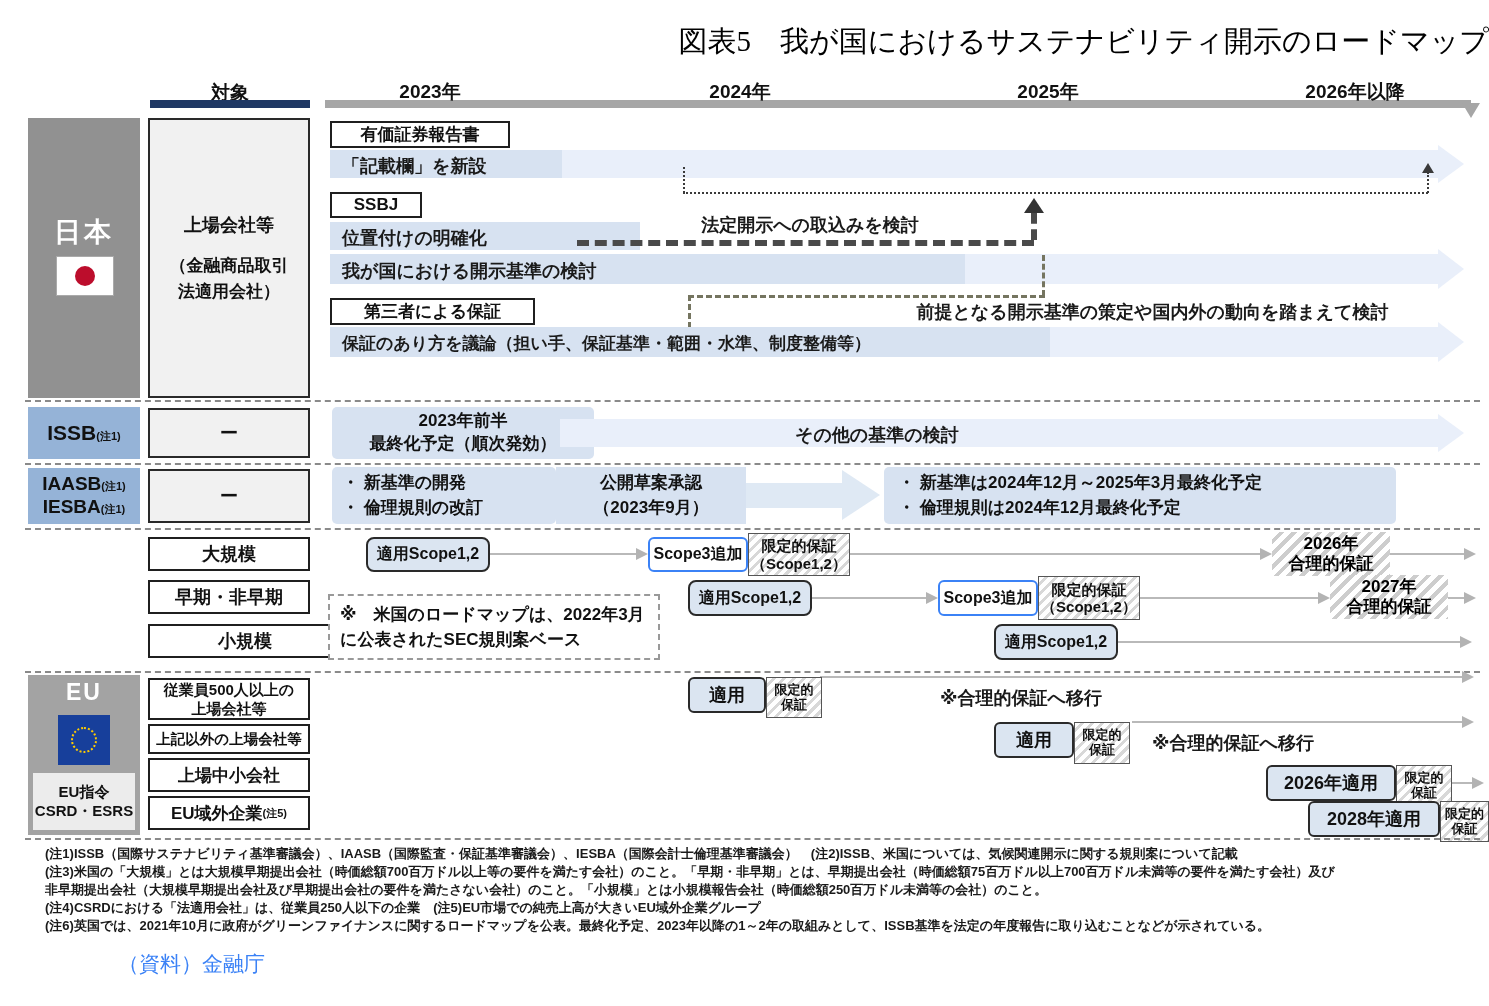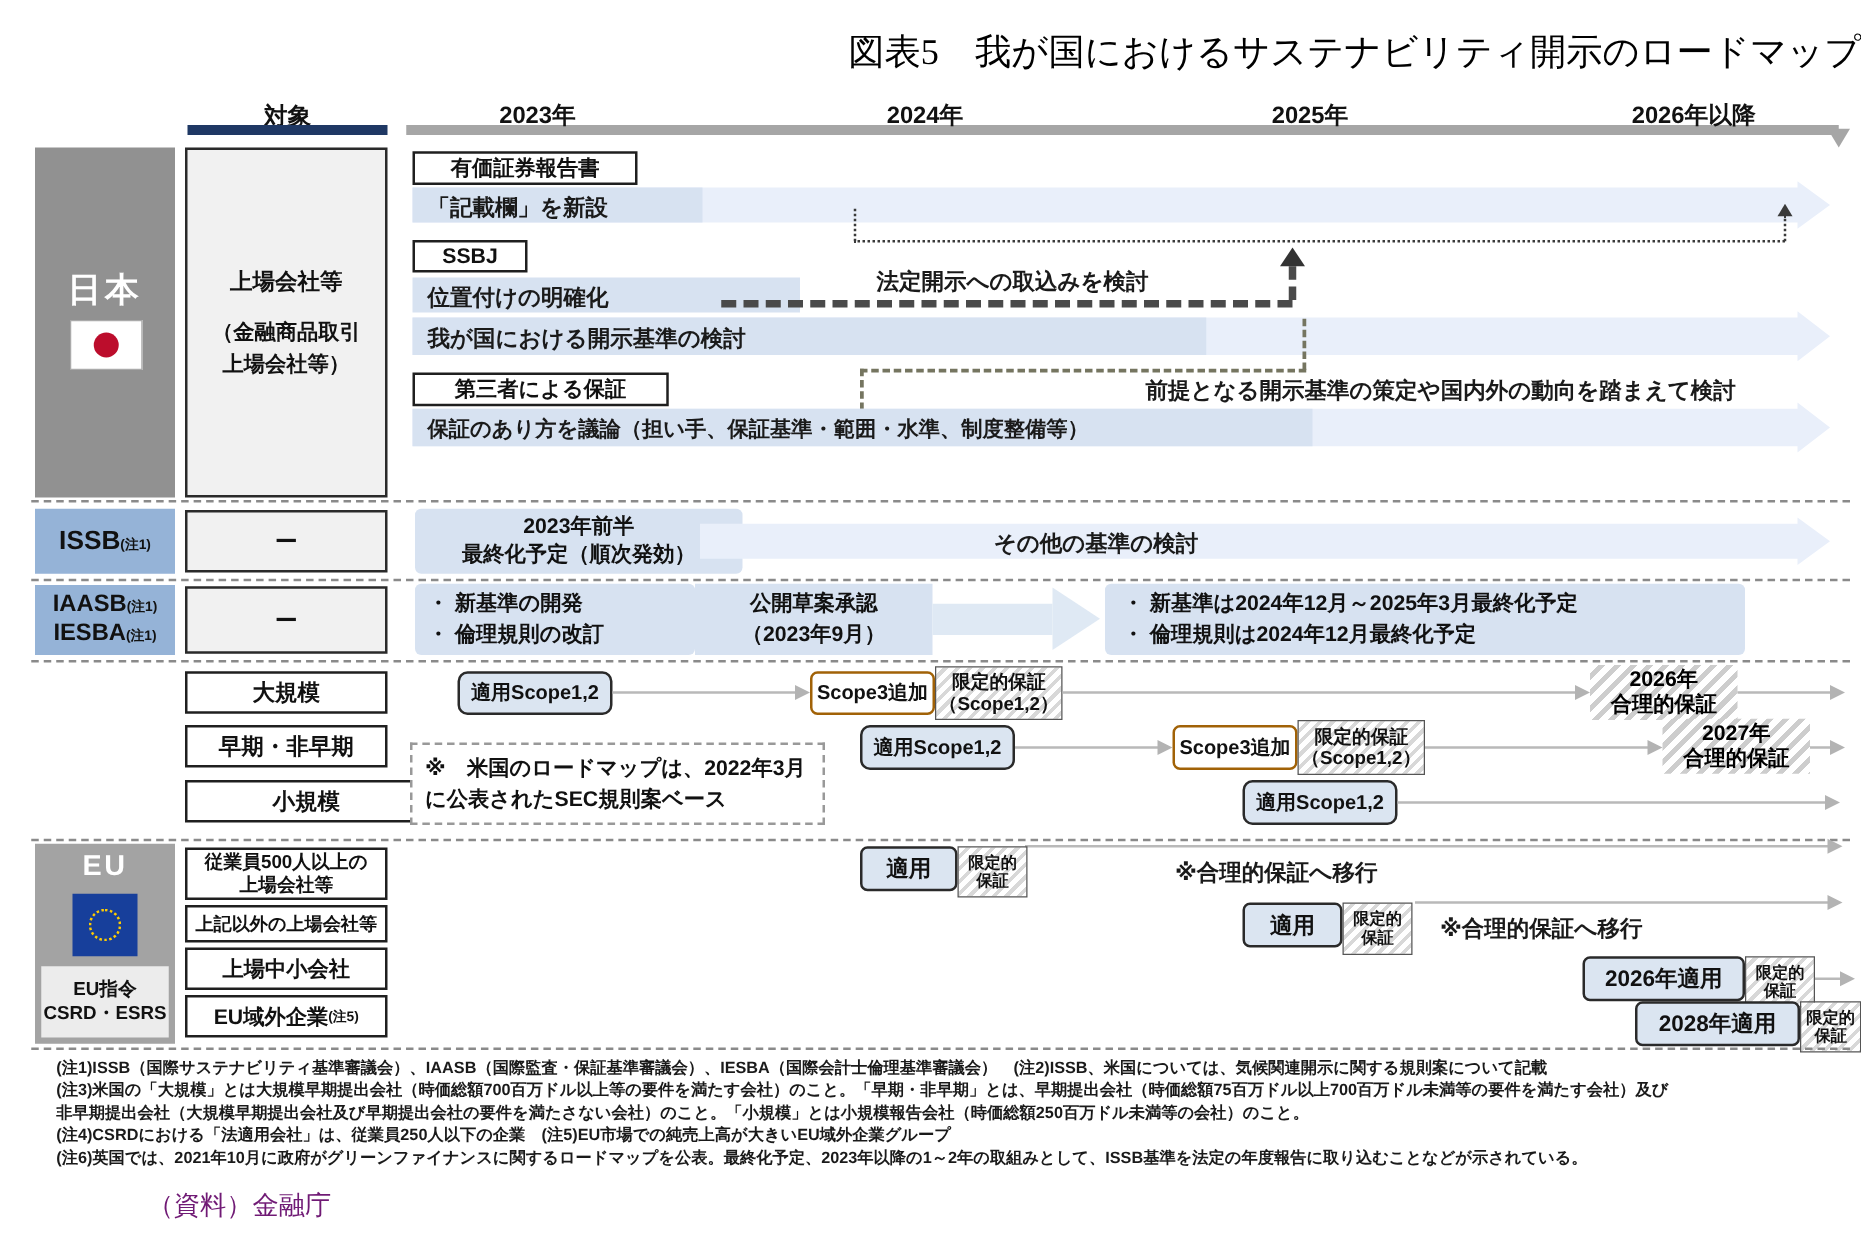--- a/index.html
+++ b/index.html
@@ -5,21 +5,21 @@
   html,body{margin:0;padding:0;background:#fff;}
   #c{position:relative;width:1489px;height:1006px;background:#fff;overflow:hidden;
      font-family:"Liberation Sans","DejaVu Sans",sans-serif;color:#111;}
   .abs{position:absolute;}
   .bar{position:absolute;background:#e9effa;}
   .bar-dark{position:absolute;background:#d7e2f1;}
   .bar-text{position:absolute;font-weight:bold;color:#1a1a1a;white-space:nowrap;}
   .arr{position:absolute;width:0;height:0;}
   .box{position:absolute;background:#fff;border:2px solid #1f1f1f;display:flex;align-items:center;justify-content:center;font-weight:bold;color:#111;text-align:center;box-sizing:border-box;}
   .rbox{position:absolute;background:#dbe5f1;border:2px solid #2a2a2a;border-radius:8px;display:flex;align-items:center;justify-content:center;font-weight:bold;color:#111;box-sizing:border-box;white-space:nowrap;}
-  .wbox{position:absolute;background:#fff;border:2px solid #a16207;border-radius:8px;display:flex;align-items:center;justify-content:center;font-weight:bold;color:#111;box-sizing:border-box;white-space:nowrap;}
+  .wbox{position:absolute;background:#fff;border:2px solid #3b82f6;border-radius:8px;display:flex;align-items:center;justify-content:center;font-weight:bold;color:#111;box-sizing:border-box;white-space:nowrap;}
   .hbox{position:absolute;background:repeating-linear-gradient(135deg,#fff 0 4px,#d8d8d8 4px 7px);border:1.5px solid #555;display:flex;flex-direction:column;align-items:center;justify-content:center;font-weight:bold;color:#111;text-align:center;line-height:1.15;box-sizing:border-box;}
   .sbox{position:absolute;background:repeating-linear-gradient(135deg,#fff 0 5px,#cdcdcd 5px 9px);display:flex;flex-direction:column;align-items:center;justify-content:center;font-weight:bold;color:#000;text-align:center;line-height:1.15;box-sizing:border-box;}
   .hatchb{position:absolute;background:repeating-linear-gradient(115deg,#fdfdff 0 5px,#c7d7eb 5px 8px);border:1px solid #b9c9e0;display:flex;align-items:center;justify-content:center;box-sizing:border-box;}
   .gline{position:absolute;border-top:2.5px solid #b9b9b9;}
   .garr{position:absolute;width:0;height:0;border-top:6px solid transparent;border-bottom:6px solid transparent;border-left:12px solid #b3b3b3;}
   .dashsep{position:absolute;border-top:2px dashed #8a8a8a;width:1455px;left:25px;}
   .seclabel{position:absolute;background:#9c9c9c;color:#fff;}
   .sublabel{position:absolute;background:#ececec;color:#111;font-weight:bold;text-align:center;display:flex;flex-direction:column;align-items:center;justify-content:center;line-height:1.25;}
   .bluelabel{position:absolute;background:#95b3d7;color:#111;font-weight:bold;display:flex;flex-direction:column;align-items:center;justify-content:center;text-align:center;line-height:1.2;}
   .targetbox{position:absolute;background:#f1f1f1;border:2px solid #2a2a2a;display:flex;flex-direction:column;align-items:center;justify-content:center;font-weight:bold;text-align:center;box-sizing:border-box;}
@@ -45,21 +45,21 @@
 
   <div class="seclabel" style="left:28px;top:118px;width:112px;height:280px;background:#919191;">
     <div class="abs" style="left:0;top:96px;width:112px;text-align:center;font-size:27px;font-weight:bold;color:#fff;letter-spacing:3px;">日本</div>
     <div class="abs" style="left:28px;top:138px;width:56px;height:38px;background:#fff;border:1px solid #aaa;">
       <div class="abs" style="left:18px;top:9px;width:20px;height:20px;background:#bc0d2c;border-radius:50%;"></div>
     </div>
   </div>
   <div class="targetbox" style="left:148px;top:118px;width:162px;height:280px;font-size:17px;line-height:1.5;">
     <div style="font-size:18px;margin-bottom:14px;">上場会社等</div>
     <div>（金融商品取引</div>
-    <div>上場会社等）</div>
+    <div>法適用会社）</div>
   </div>
 
   <div class="box" style="left:330px;top:121px;width:180px;height:27px;font-size:17px;">
     <span>有価証券報告書</span>
   </div>
   <div class="bar" style="left:330px;top:150px;width:1110px;height:28px;"></div>
   <div class="bar-dark" style="left:330px;top:150px;width:232px;height:28px;"></div>
   <div class="arr" style="left:1438px;top:145px;border-top:19px solid transparent;border-bottom:19px solid transparent;border-left:26px solid #e9effa;"></div>
   <div class="bar-text" style="left:342px;top:154px;font-size:18px;">「記載欄」を新設</div>
 
@@ -272,15 +272,15 @@
   </div>
 
   <div class="dashsep" style="top:838px;"></div>
 
   <div class="fnote" style="top:845px;">(注1)ISSB（国際サステナビリティ基準審議会）、IAASB（国際監査・保証基準審議会）、IESBA（国際会計士倫理基準審議会）　(注2)ISSB、米国については、気候関連開示に関する規則案について記載</div>
   <div class="fnote" style="top:863px;">(注3)米国の「大規模」とは大規模早期提出会社（時価総額700百万ドル以上等の要件を満たす会社）のこと。「早期・非早期」とは、早期提出会社（時価総額75百万ドル以上700百万ドル未満等の要件を満たす会社）及び</div>
   <div class="fnote" style="top:881px;">非早期提出会社（大規模早期提出会社及び早期提出会社の要件を満たさない会社）のこと。「小規模」とは小規模報告会社（時価総額250百万ドル未満等の会社）のこと。</div>
   <div class="fnote" style="top:899px;">(注4)CSRDにおける「法適用会社」は、従業員250人以下の企業　(注5)EU市場での純売上高が大きいEU域外企業グループ</div>
   <div class="fnote" style="top:917px;">(注6)英国では、2021年10月に政府がグリーンファイナンスに関するロードマップを公表。最終化予定、2023年以降の1～2年の取組みとして、ISSB基準を法定の年度報告に取り込むことなどが示されている。</div>
 
-  <div class="abs serif" style="left:118px;top:950px;font-size:21px;color:#701a75;">（資料）金融庁</div>
+  <div class="abs serif" style="left:118px;top:950px;font-size:21px;color:#3b82f6;">（資料）金融庁</div>
 
 </div>
 
 </body></html>

